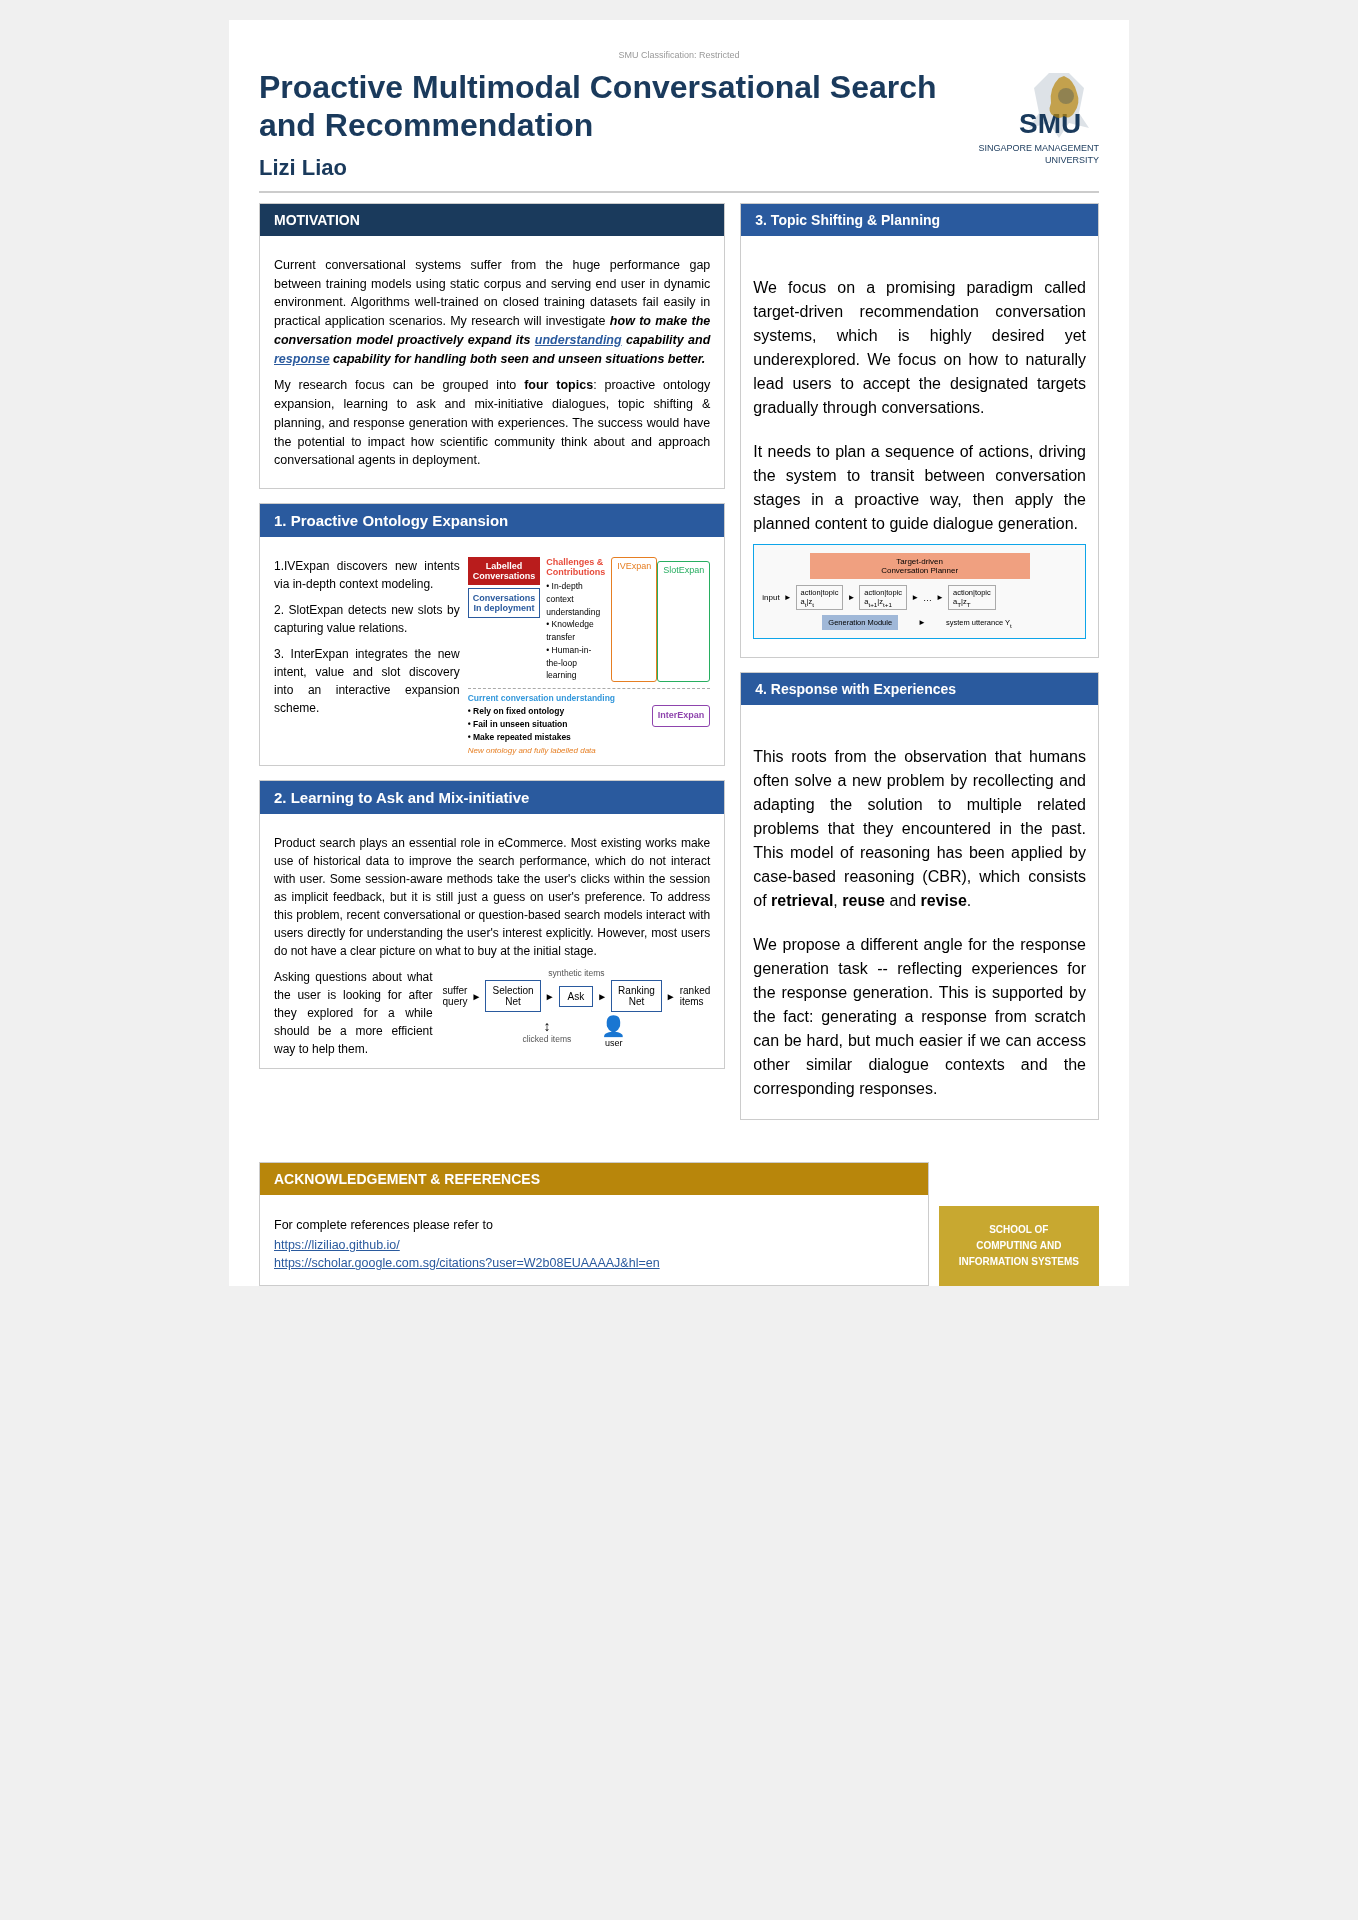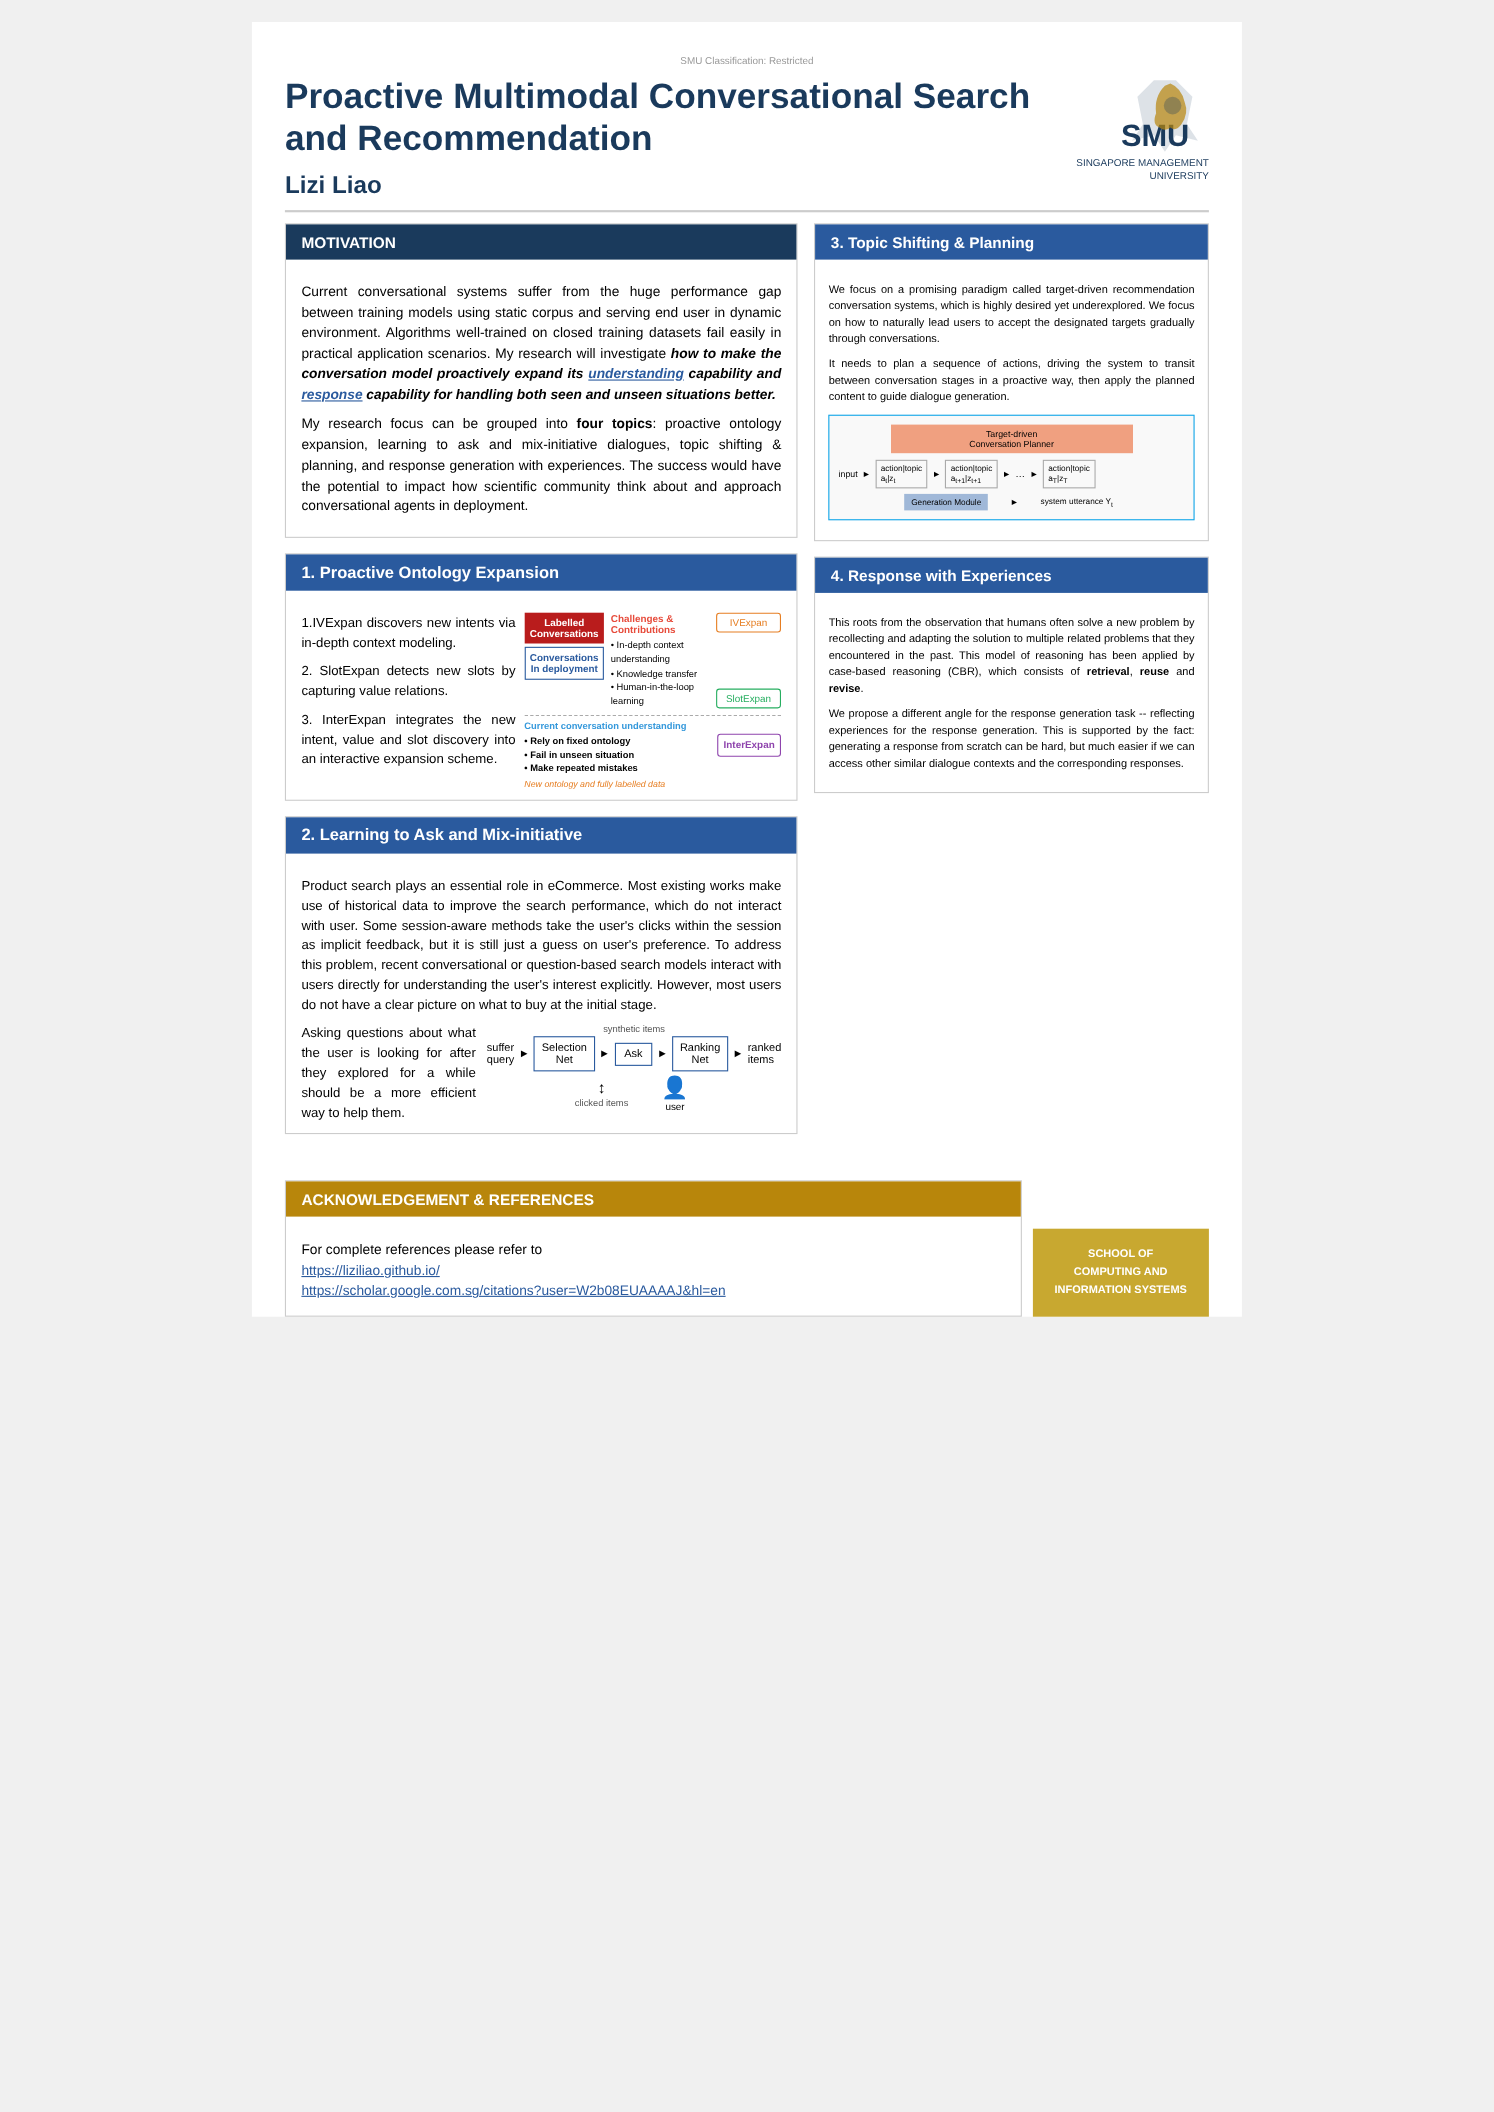--- a/index.html
+++ b/index.html
@@ -125,21 +125,21 @@
       margin-bottom: 3px;
     }
 
     
     .right-section {
       border: 1.5px solid #ccc;
       margin-bottom: 14px;
       padding: 0 0 10px 0;
     }
     .right-body { padding: 10px 12px 0 12px; }
-    .right-body p { font-size: 10px; line-height: 1.5; text-align: justify; margin-bottom: 8px; }
+    .right-body p { font-size: 16px; line-height: 1.5; text-align: justify; margin-bottom: 8px; margin-top: 20px; }
 
     
     .ack-section {
       margin-top: 14px;
       border: 1.5px solid #ccc;
       padding: 0 0 14px 0;
     }
     .ack-body { padding: 10px 14px 0 14px; }
     .ack-body p { font-size: 12.5px; line-height: 1.6; }
     .ack-link { color: #2a5a9e; text-decoration: underline; font-size: 12.5px; }
@@ -205,21 +205,21 @@
                   <div class="diagram-box-outline" style="font-size:9px; padding:4px; margin-top:3px;">Conversations<br>In deployment</div>
                 </div>
                 <div style="flex:1.5;">
                   <div style="color:#e74c3c; font-weight:bold; font-size:9px; margin-bottom:3px;">Challenges &amp; Contributions</div>
                   <div style="font-size:8.5px; line-height:1.5;">
                     • In-depth context understanding<br>
                     • Knowledge transfer<br>
                     • Human-in-the-loop learning
                   </div>
                 </div>
-                <div style="flex:1; display:flex; flex-direction:column; justify-content:space-between;">
+                <div style="flex:1; display:flex; flex-direction:row; justify-content:space-between;">
                   <div style="border:1.5px solid #e67e22; padding:3px 5px; text-align:center; font-size:9px; color:#e67e22; border-radius:3px;">IVExpan</div>
                   <div style="border:1.5px solid #27ae60; padding:3px 5px; text-align:center; font-size:9px; color:#27ae60; border-radius:3px; margin-top:4px;">SlotExpan</div>
                 </div>
               </div>
               <div style="margin-top:6px; font-size:8.5px; border-top:1px dashed #aaa; padding-top:4px;">
                 <div style="color:#3498db; font-weight:bold; margin-bottom:2px;">Current conversation understanding</div>
                 <div style="line-height:1.5; display:flex; justify-content:space-between; align-items:flex-start;font-weight:bold;">
                   <div>
                     • Rely on fixed ontology<br>
                     • Fail in unseen situation<br>

